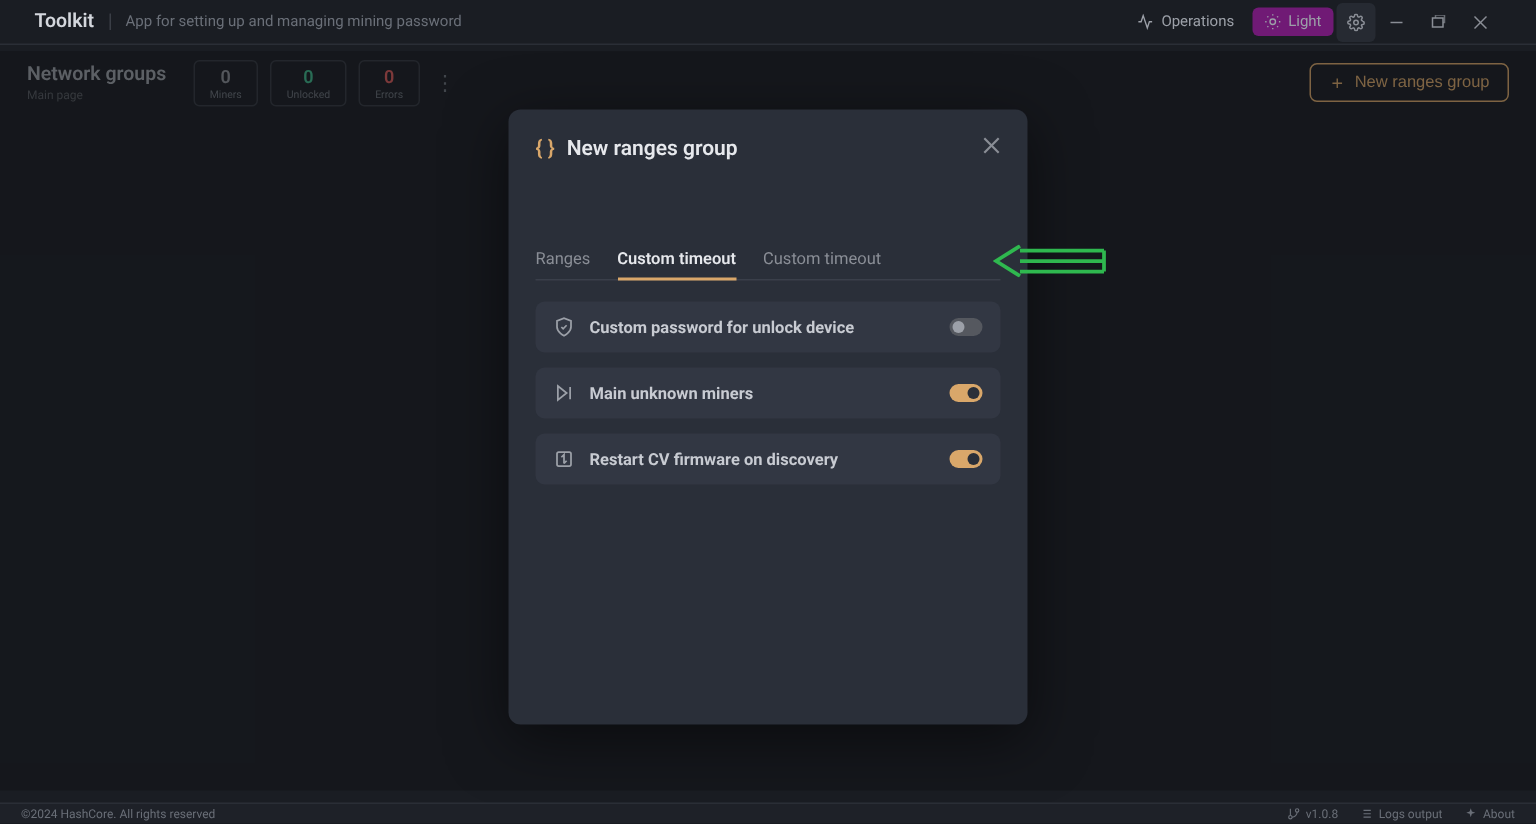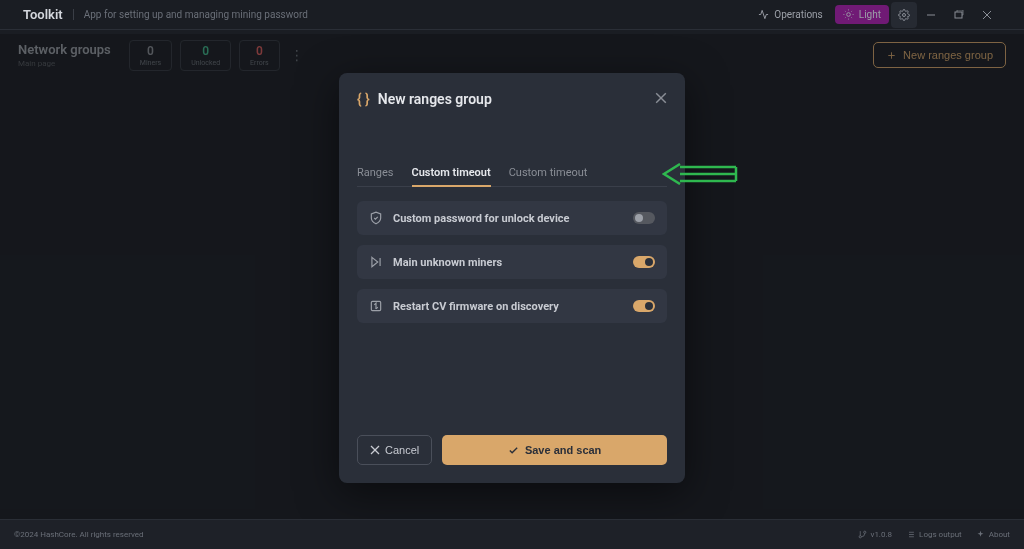--- a/index.html
+++ b/index.html
@@ -272,21 +272,21 @@
       left: 662px;
       top: 163px;
       pointer-events: none;
     }
     
     .footer {
       position: absolute;
       bottom: 0;
       left: 0;
       right: 0;
-      height: 30px;
+      height: 14px;
       background: #1e2128;
       border-top: 1px solid #2a2e36;
       display: flex;
       align-items: center;
       padding: 0 14px;
       font-size: 8px;
       color: #6a6f78;
     }
     .footer-spacer { flex: 1; }
     .footer-item {
@@ -431,35 +431,20 @@
         </svg>
     </span>
     <div class="option-label">Restart CV firmware on discovery</div>
     <div class="toggle on">
         <div class="toggle-knob"></div>
       </div>
   </div>
 
   <div class="modal-spacer"></div>
 
-  <div class="modal-actions">
-    <button class="btn-cancel">
-      <svg width="10" height="10" viewBox="0 0 10 10" stroke="currentColor" stroke-width="1.2">
-          <line x1="1" y1="1" x2="9" y2="9"></line>
-          <line x1="9" y1="1" x2="1" y2="9"></line>
-        </svg>
-      <span>Cancel</span>
-    </button>
-    <button class="btn-primary">
-      <svg width="11" height="11" viewBox="0 0 24 24" fill="none" stroke="currentColor" stroke-width="3">
-          <polyline points="20 6 9 17 4 12"></polyline>
-        </svg>
-      <span>Save and scan</span>
-    </button>
-  </div>
 </div>
 
 <svg class="arrow" width="76" height="22" viewBox="0 0 76 22">
   <g fill="none" stroke="#2fb84f" stroke-width="2.5">
     <line x1="18" y1="11" x2="74" y2="11"></line>
     <line x1="18" y1="4" x2="74" y2="4"></line>
     <line x1="18" y1="18" x2="74" y2="18"></line>
     <line x1="74" y1="4" x2="74" y2="18"></line>
     <polyline points="18,1 2,11 18,21"></polyline>
   </g>

